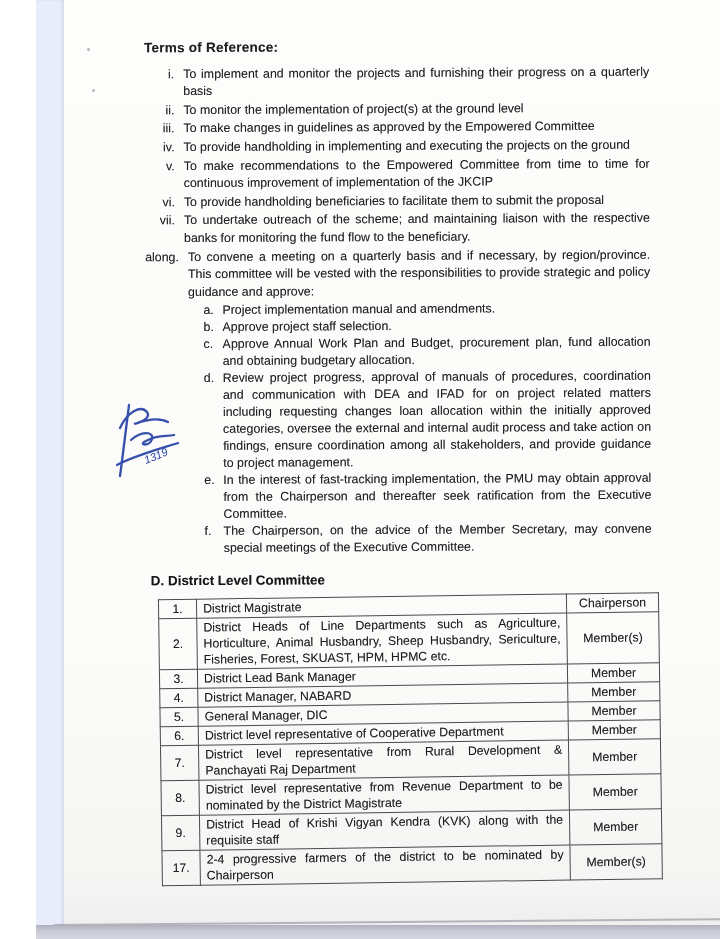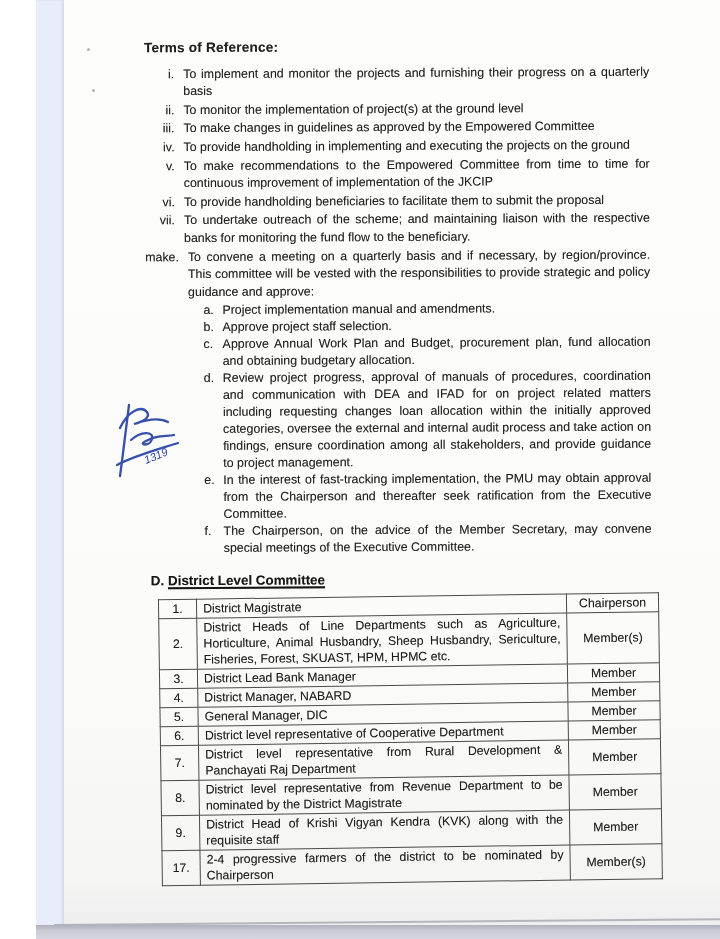--- a/index.html
+++ b/index.html
@@ -49,21 +49,21 @@
   .li .txt{flex:1;text-align:justify;}
   .letter-list{margin:1px 0 0 58px;padding:0;list-style:none;line-height:17px;}
   .lli{display:flex;margin:0;}
   .lli .lnum{flex:0 0 14px;padding-right:5px;}
   .lli .txt{flex:1;text-align:justify;}
 
   .section-heading{
     margin:15px 0 0 4px;font-size:13.4px;font-weight:bold;color:#161616;
   }
   .section-heading .u{
-    text-decoration:underline;text-decoration-thickness:1.5px;text-underline-offset:2px;
+    text-decoration-thickness:1.5px;text-underline-offset:2px;
   }
 
   .table-wrap{margin:9px 0 0 11px;transform:rotate(-0.5deg);transform-origin:0 0;}
   table.committee{
     border-collapse:collapse;width:500px;table-layout:fixed;
     font-size:12.3px;line-height:16px;color:#1c1c1c;
   }
   table.committee td{
     border:1.2px solid #4a4a4a;vertical-align:middle;padding:1px 6px;
   }
@@ -111,21 +111,21 @@
         </li>
       <li class="li">
           <span class="num">vi.</span>
           <div class="txt">To provide handholding beneficiaries to facilitate them to submit the proposal</div>
         </li>
       <li class="li">
           <span class="num">vii.</span>
           <div class="txt">To undertake outreach of the scheme; and maintaining liaison with the respective banks for monitoring the fund flow to the beneficiary.</div>
         </li>
       <li class="li">
-          <span class="num">make.</span>
+          <span class="num">along.</span>
           <div class="txt">To convene a meeting on a quarterly basis and if necessary, by region/province. This committee will be vested with the responsibilities to provide strategic and policy guidance and approve:</div>
         </li>
     </ol>
 
     <ol class="letter-list">
       <li class="lli">
           <span class="lnum">a.</span>
           <div class="txt">Project implementation manual and amendments.</div>
         </li>
       <li class="lli">

